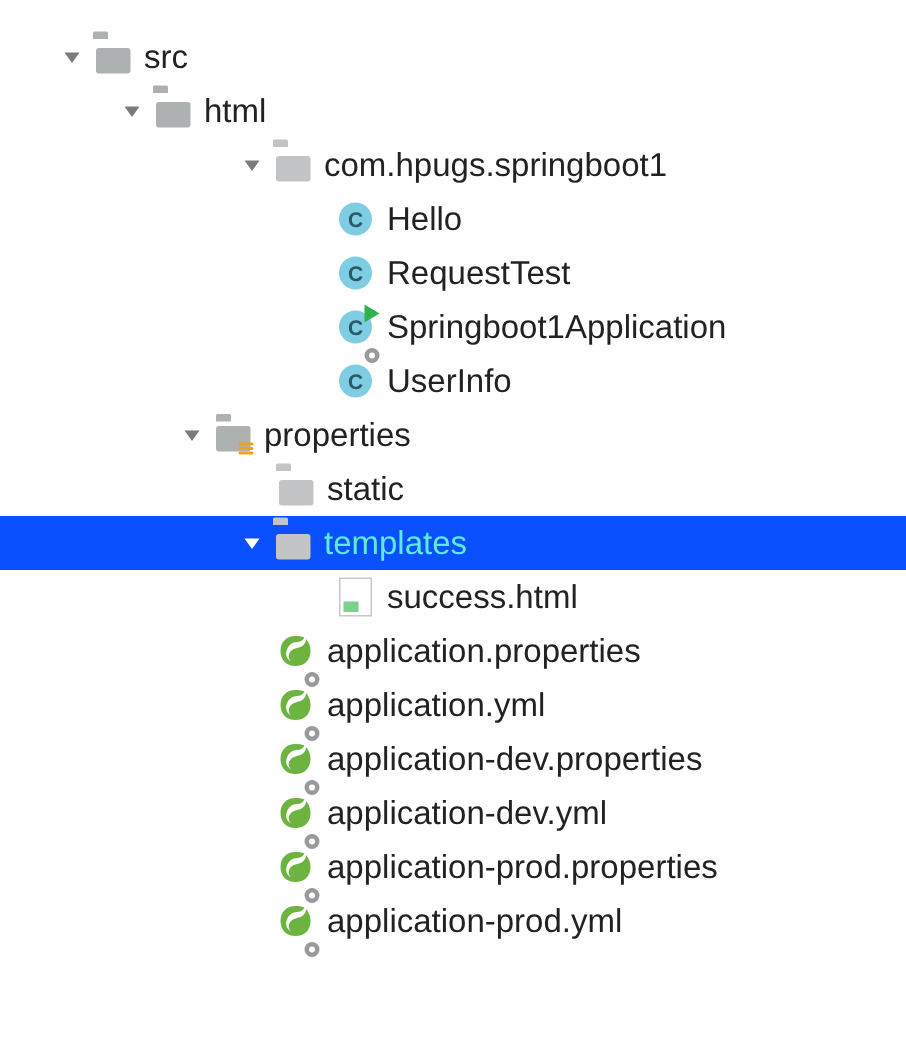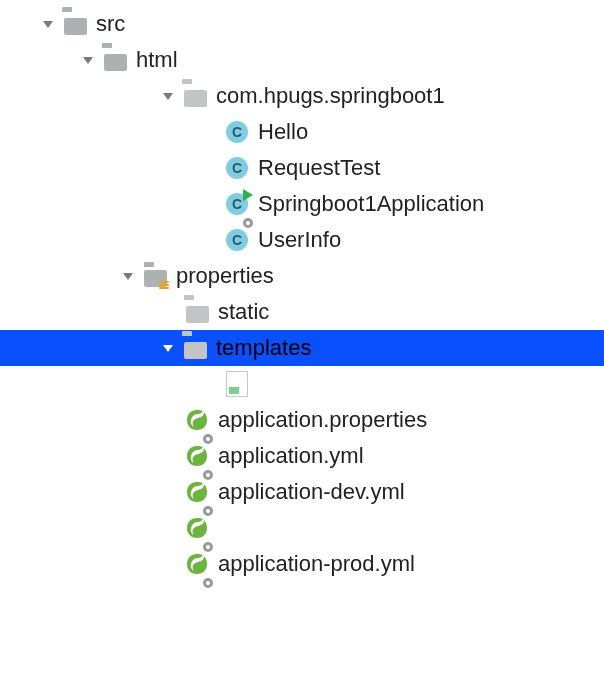--- a/index.html
+++ b/index.html
@@ -1,18 +1,18 @@
 <!DOCTYPE html>
 <html><head>
 <meta charset="utf-8">
 <style>
 html,body{margin:0;padding:0;font-family:"Helvetica Neue",Arial,sans-serif;font-size:22px;color:#222;background:#fff;-webkit-font-smoothing:antialiased}
-.panel{width:604px;height:698px;background:#fff;position:relative;padding-top:6px;box-sizing:border-box;border-top-left-radius:6px;overflow:hidden}
+.panel{width:604px;height:698px;background:#fff;position:relative;padding-top:20px;box-sizing:border-box;border-top-left-radius:6px;overflow:hidden}
 .row{display:flex;align-items:center;height:36px;white-space:nowrap}
-.row.selected{background:#0a50ff;color:#000000}
+.row.selected{background:#0a50ff;color:#5eead4}
 .indent{display:inline-block;width:40px;flex:0 0 auto}
 .caret{width:24px;height:24px;display:flex;align-items:center;justify-content:center;margin:0 2px 0 -4px;flex:0 0 auto}
 .caret svg{width:14px;height:14px}
 .icon{width:26px;height:26px;margin-right:8px;display:flex;align-items:center;justify-content:center;flex:0 0 auto;position:relative}
 .folder-body{width:23px;height:17px;border-radius:2px;position:relative;margin-top:4px}
 .folder-tab{position:absolute;top:-4px;left:0;width:10px;height:5px;border-radius:1px 1px 0 0}
 .folder-gray .folder-body,.folder-gray .folder-tab{background:#aeb1b2}
 .folder-blue .folder-body,.folder-blue .folder-tab{background:#6ac3e8}
 .folder-ltgray .folder-body,.folder-ltgray .folder-tab{background:#c2c4c6}
 .res-stripe{position:absolute;right:-2px;bottom:-2px;width:10px;height:8px;display:flex;flex-direction:column;justify-content:space-between}
@@ -217,20 +217,21 @@
 <div class="row">
   <span class="indent"></span>
       <span class="indent"></span>
       <span class="indent"></span>
       <span class="indent"></span>
       <span class="indent"></span>
       <span style="width:24px;display:inline-block"></span>
   <span class="icon">
         <span class="html-doc"></span>
       </span>
+  <span class="label">success.html</span>
 </div>
 
 <div class="row">
   <span class="indent"></span>
       <span class="indent"></span>
       <span class="indent"></span>
       <span class="indent"></span>
       <span style="width:24px;display:inline-block"></span>
   <span class="icon">
     <span class="spring-leaf"><svg viewBox="0 0 22 22">
@@ -253,20 +254,36 @@
     <span class="spring-leaf"><svg viewBox="0 0 22 22">
             <use href="#spring"></use>
           </svg></span>
     <span class="cogbadge"><svg viewBox="0 0 12 12">
             <use href="#cog"></use>
           </svg></span>
   </span>
   <span class="label">application.yml</span>
 </div>
 
+<div class="row">
+  <span class="indent"></span>
+      <span class="indent"></span>
+      <span class="indent"></span>
+      <span class="indent"></span>
+      <span style="width:24px;display:inline-block"></span>
+  <span class="icon">
+    <span class="spring-leaf"><svg viewBox="0 0 22 22">
+            <use href="#spring"></use>
+          </svg></span>
+    <span class="cogbadge"><svg viewBox="0 0 12 12">
+            <use href="#cog"></use>
+          </svg></span>
+  </span>
+  <span class="label">application-dev.properties</span>
+</div>
 
 <div class="row">
   <span class="indent"></span>
       <span class="indent"></span>
       <span class="indent"></span>
       <span class="indent"></span>
       <span style="width:24px;display:inline-block"></span>
   <span class="icon">
     <span class="spring-leaf"><svg viewBox="0 0 22 22">
             <use href="#spring"></use>
@@ -285,20 +302,21 @@
       <span class="indent"></span>
       <span style="width:24px;display:inline-block"></span>
   <span class="icon">
     <span class="spring-leaf"><svg viewBox="0 0 22 22">
             <use href="#spring"></use>
           </svg></span>
     <span class="cogbadge"><svg viewBox="0 0 12 12">
             <use href="#cog"></use>
           </svg></span>
   </span>
+  <span class="label">application-prod.properties</span>
 </div>
 
 <div class="row">
   <span class="indent"></span>
       <span class="indent"></span>
       <span class="indent"></span>
       <span class="indent"></span>
       <span style="width:24px;display:inline-block"></span>
   <span class="icon">
     <span class="spring-leaf"><svg viewBox="0 0 22 22">

